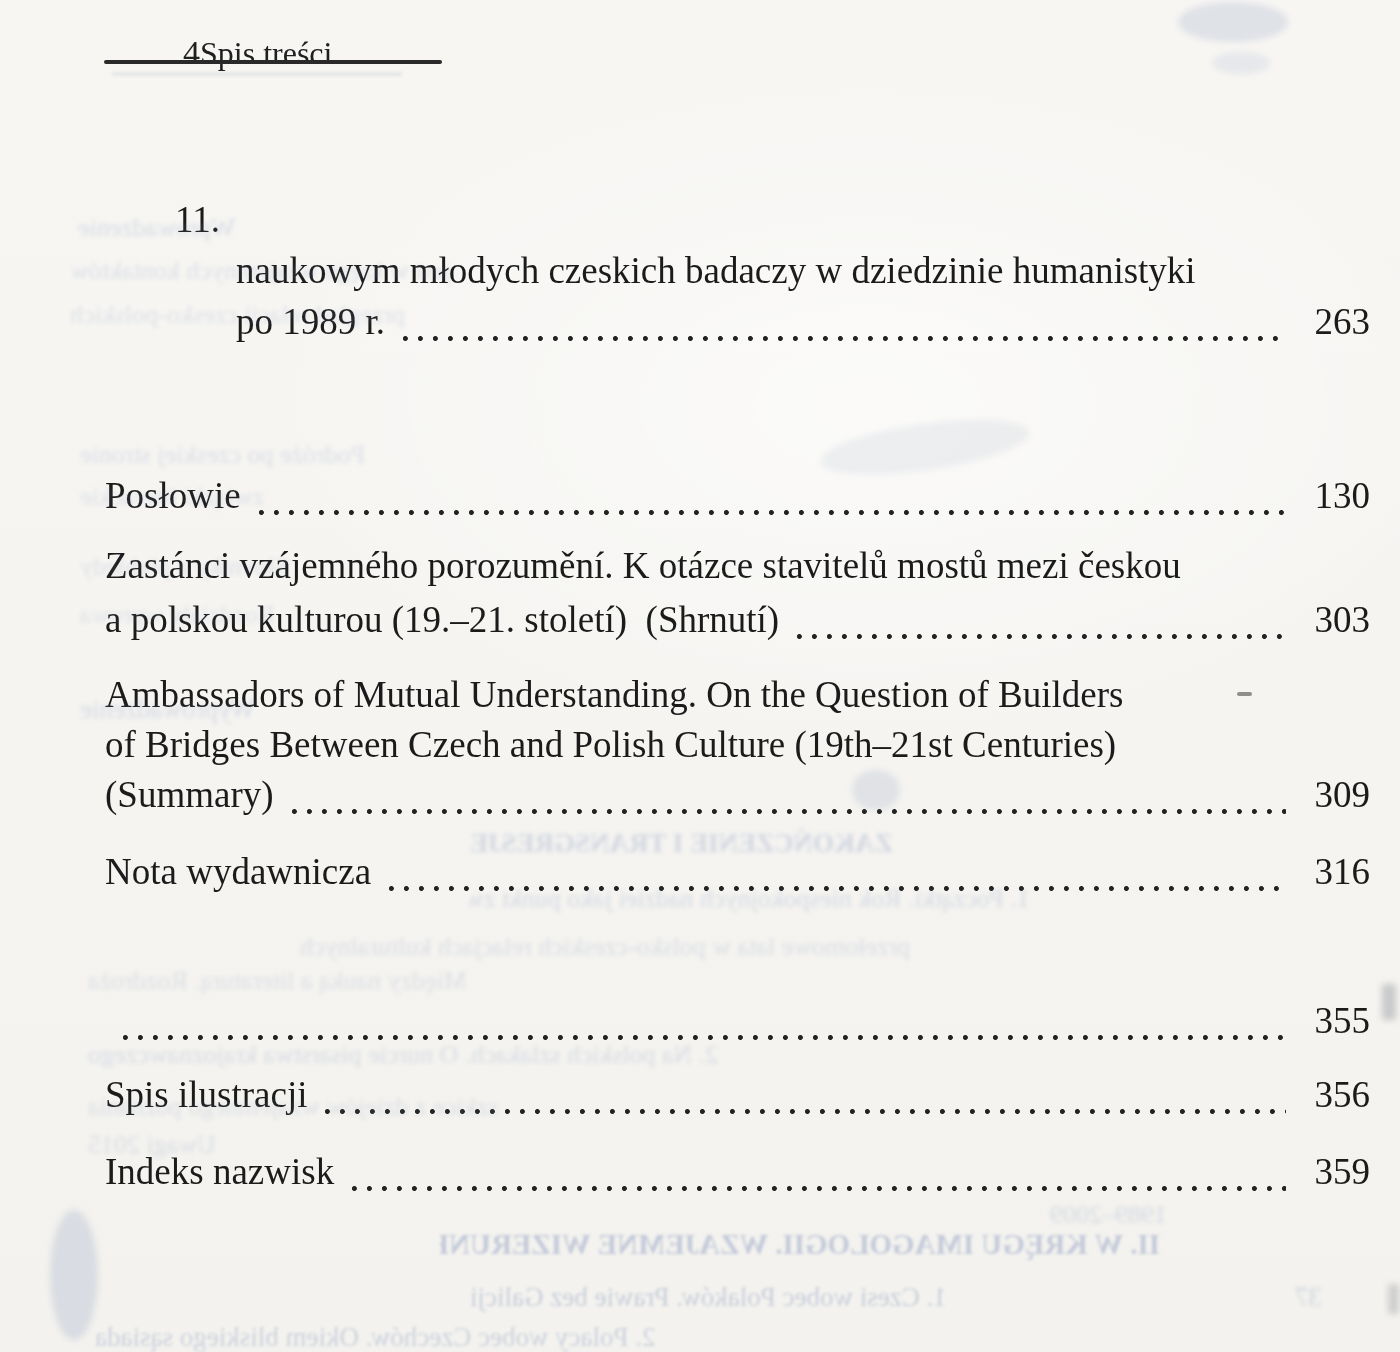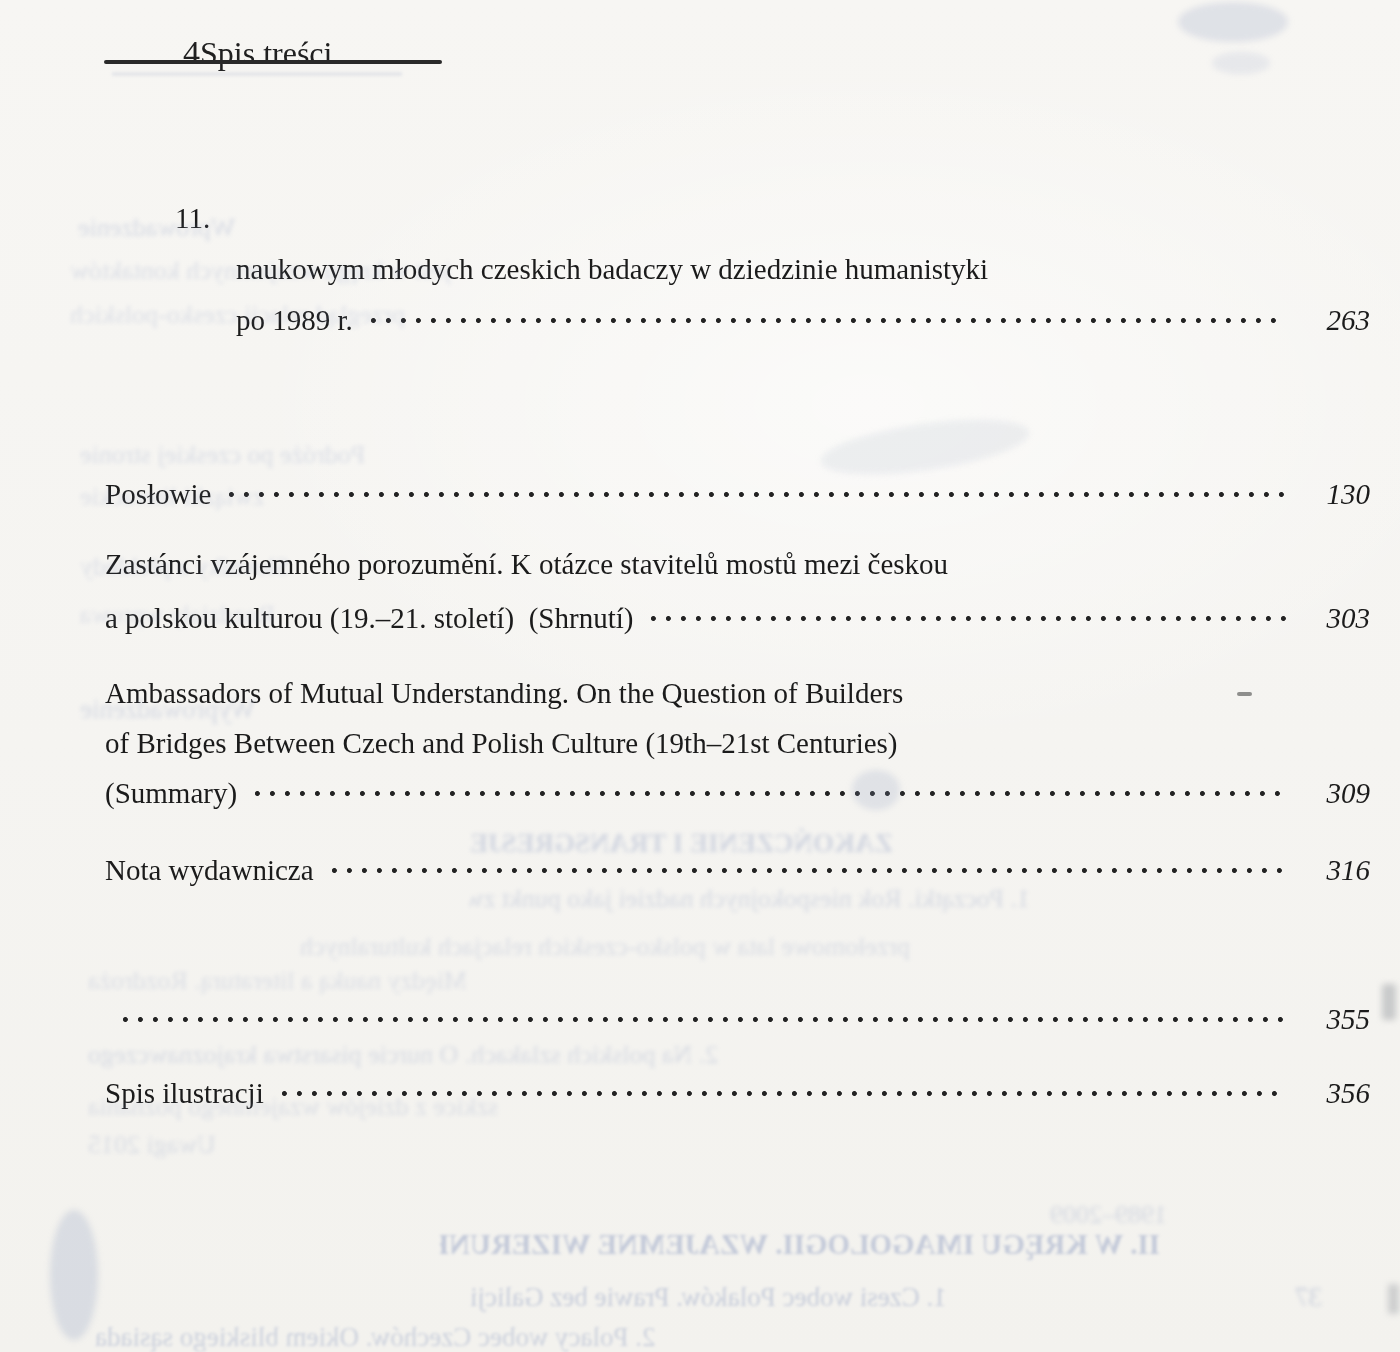--- a/index.html
+++ b/index.html
@@ -18,32 +18,32 @@
   
   .hdr{position:absolute;top:34px;left:105px;font-size:32px;color:#202020;text-align:right;}
   .hdr .pgno{display:inline-block;width:95px;font-size:34px;}
   .rule{position:absolute;top:60px;left:104px;width:338px;height:3.5px;background:#2a2a2a;border-radius:2px;}
   .rule-echo{position:absolute;top:72px;left:112px;width:290px;height:4px;background:#93a1bf;opacity:.18;filter:blur(1.5px);}
   
   .sec-heading{position:absolute;left:107px;top:138px;font-weight:700;font-size:34px;white-space:nowrap;color:#161616;}
   .sec-heading .numeral{display:inline-block;width:65px;}
   .row{
     position:absolute;left:105px;width:1265px;height:46px;
-    display:flex;align-items:center;font-size:29px;white-space:nowrap;color:#1b1b1b;
+    display:flex;align-items:flex-end;font-size:37px;white-space:nowrap;color:#1b1b1b;
   }
   .row .inum{display:inline-block;width:61px;flex:0 0 auto;}
   .row.item{padding-left:70px;width:1195px;}
   .row.cont{padding-left:131px;width:1134px;}
   .t{flex:0 0 auto;}
   .leader{
     flex:1 1 auto;height:9px;margin:0 12px 0 18px;min-width:28px;
     background-image:radial-gradient(circle at 2.4px 4.5px,#232323 2.05px,rgba(0,0,0,0) 2.9px);
     background-size:15px 9px;background-repeat:repeat-x;background-position:left bottom;
   }
-  .pn{flex:0 0 auto;width:72px;text-align:right;font-style:italic;}
+  .pn{flex:0 0 auto;width:72px;text-align:right;}
   
   .ghost{
     position:absolute;color:#8b9ac0;white-space:nowrap;overflow:hidden;
     transform:scaleX(-1);filter:blur(2.2px);pointer-events:none;font-size:26px;opacity:.30;
   }
   .ghost.b{font-weight:700;}
   .smudge{position:absolute;pointer-events:none;filter:blur(3px);border-radius:50%;}
   .stray-dash{position:absolute;top:692px;left:1237px;width:15px;height:4px;background:#4a4a4a;opacity:.6;border-radius:2px;}
 </style>
 </head>
@@ -105,20 +105,25 @@
   </div>
   <div class="row" style="top:996px">
     <span class="leader"></span>
     <span class="pn">355</span>
   </div>
   <div class="row" style="top:1070px">
     <span class="t">Spis ilustracji</span>
     <span class="leader"></span>
     <span class="pn">356</span>
   </div>
+  <div class="row" style="top:1147px">
+    <span class="t">Indeks nazwisk</span>
+    <span class="leader"></span>
+    <span class="pn">359</span>
+  </div>
 
   <div class="stray-dash"></div>
 
   <span class="ghost" style="top:213px;left:78px;max-width:180px;">Wprowadzenie</span>
   <span class="ghost" style="top:256px;left:70px;max-width:620px;opacity:.26;">jest w kręgu wzajemnych kontaktów</span>
   <span class="ghost" style="top:300px;left:70px;max-width:470px;opacity:.24;">przegląd relacji czesko-polskich</span>
   <span class="ghost" style="top:440px;left:80px;max-width:300px;opacity:.26;">Podróże po czeskiej stronie</span>
   <span class="ghost" style="top:482px;left:80px;max-width:255px;opacity:.24;">związki literackie</span>
   <span class="ghost" style="top:552px;left:80px;max-width:235px;opacity:.24;">Słovníky a přehledy</span>
   <span class="ghost" style="top:600px;left:80px;max-width:195px;opacity:.22;">Rozdziały wprowadzające</span>

